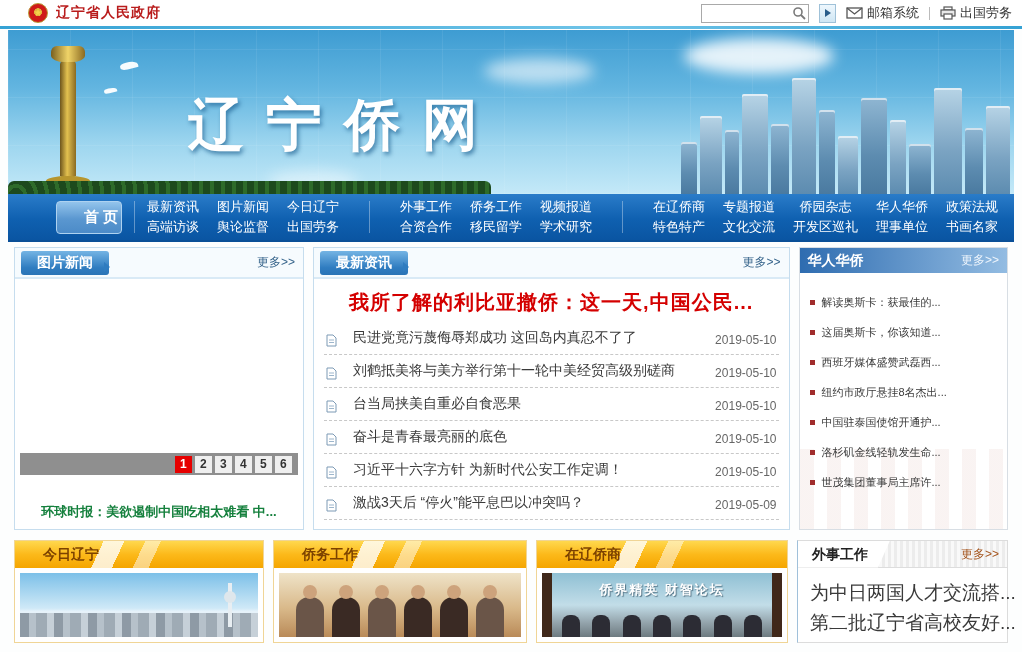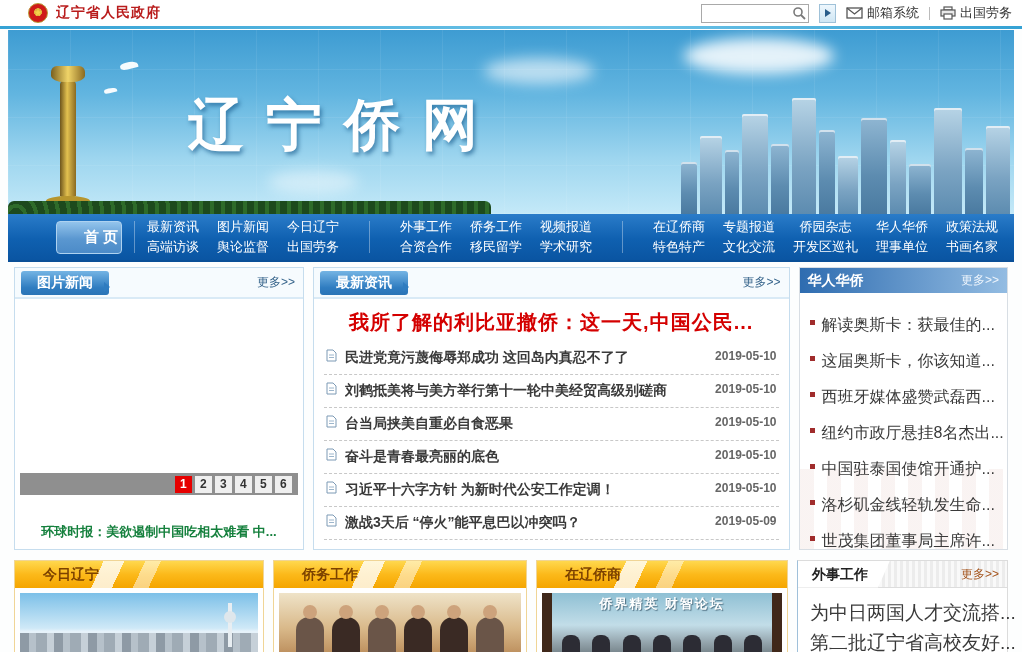--- a/index.html
+++ b/index.html
@@ -24,21 +24,21 @@
           background:linear-gradient(180deg,#eef7fd,#cfe6f4); cursor:pointer;
           display:inline-flex; align-items:center; justify-content:center; }
   .tri { width:0; height:0; border:4px solid transparent; border-left:6px solid #2a5d8a;
          margin-left:4px; }
   .tlink { display:inline-flex; align-items:center; gap:4px; font-size:13px; color:#333;
            text-decoration:none; cursor:pointer; }
   .vsep { width:1px; height:13px; background:#bbb; }
   .topstrip { height:3px; background:linear-gradient(90deg,#35a2d4,#6fc4e8 60%,#35a2d4); }
 
   
-  .banner { position:relative; height:184px; margin:1px 8px 0; overflow:hidden;
+  .banner { position:relative; height:164px; margin:1px 8px 0; overflow:hidden;
     background:linear-gradient(180deg,#3e9cd2 0%,#62b5e0 35%,#9ed6ef 70%,#c4e9f8 100%); }
   .sky-grid { position:absolute; inset:0;
     background:repeating-linear-gradient(90deg, rgba(255,255,255,.07) 0 1px, transparent 1px 62px),
                repeating-linear-gradient(0deg, rgba(255,255,255,.07) 0 1px, transparent 1px 48px); }
   .cloud { position:absolute; background:rgba(255,255,255,.85); border-radius:50%;
            filter:blur(7px); }
   .c1 { width:150px; height:36px; right:180px; top:8px; }
   .c2 { width:110px; height:26px; right:420px; top:28px; opacity:.7; }
   .c3 { width:90px; height:24px; left:260px; top:140px; opacity:.5; }
   .tower { position:absolute; left:52px; bottom:16px; width:16px; height:118px;
@@ -102,33 +102,33 @@
   .page { width:17px; height:17px; background:#efefef; color:#333; font-size:12px;
     font-weight:bold; text-align:center; line-height:17px; cursor:pointer; }
   .page.active { background:#e60000; color:#fff; }
   .caption { font-size:13px; font-weight:bold; color:#15803d; text-align:center;
     padding:4px 4px 8px; cursor:pointer; }
 
   .latest-news { width:480px; }
   .headline { color:#d40000; font-size:20px; font-weight:bold; text-align:center;
     letter-spacing:1px; padding:10px 6px 6px; cursor:pointer; white-space:nowrap; }
   .news-list { padding:0 10px; }
-  .news-item { display:flex; align-items:flex-start; gap:8px; padding:7px 2px;
-    border-bottom:1px dashed #c8c8c8; cursor:pointer;font-weight:bold; }
+  .news-item { display:flex; align-items:flex-end; gap:16px; padding:7px 2px;
+    border-bottom:1px dashed #c8c8c8; cursor:pointer; }
   .news-title { flex:1; font-size:14px; color:#3a3a3a; white-space:nowrap; overflow:hidden; }
   .news-date { font-size:12px; color:#666; }
 
   .overseas { width:211px; background:#fff; border:1px solid #d8dee4; position:relative;
     overflow:hidden; }
   .ov-header { height:25px; display:flex; align-items:center; justify-content:space-between;
     padding:0 8px; color:#fff; font-size:14px; font-weight:bold;
     background:linear-gradient(90deg,#2e6cb0,#93bce2); }
   .ov-header .more { color:#eef5fc; font-weight:normal; }
   .ov-list { position:relative; padding:22px 8px 0 10px; z-index:1; }
-  .ov-item { position:relative; padding-left:12px; font-size:16px; color:#3a3a3a;
+  .ov-item { position:relative; padding-left:12px; font-size:11px; color:#3a3a3a;
     margin-bottom:15px; cursor:pointer; white-space:nowrap; }
   .ov-item::before { content:''; position:absolute; left:0; top:5px; width:5px; height:5px;
     background:#a02c2c; }
   .overseas::after { content:''; position:absolute; left:0; right:0; bottom:0; height:80px;
     background:repeating-linear-gradient(90deg, rgba(205,150,140,.20) 0 14px, transparent 14px 27px);
     opacity:.55; }
 
   
   .bottom-row { display:flex; gap:9px; margin:10px 14px 0; }
   .obox { border:1px solid #f0d596; background:#fff; }
@@ -158,21 +158,21 @@
     position:relative; }
   .person.lt { background:#6a5548; }
   .person::before { content:''; position:absolute; top:-12px; left:7px; width:14px; height:14px;
     border-radius:50%; background:#cda37c; }
 
   .b-merch { width:253px; }
   .mc-photo { background:linear-gradient(180deg,#8fc0d4 0%,#c2dde8 50%,#93a3ab 78%,#6d7a80 100%); }
   .mc-photo::before, .mc-photo::after { content:''; position:absolute; top:0; bottom:0;
     width:10px; background:#40281a; }
   .mc-photo::before { left:0; } .mc-photo::after { right:0; }
-  .mc-text { position:absolute; top:2px; left:0; right:0; text-align:center; color:#fff;
+  .mc-text { position:absolute; top:8px; left:0; right:0; text-align:center; color:#fff;
     font-size:13px; font-weight:bold; letter-spacing:2px;
     text-shadow:1px 1px 1px rgba(40,70,90,.7); }
   .mc-row { position:absolute; left:14px; right:14px; bottom:0; height:26px; display:flex;
     justify-content:space-around; align-items:flex-end; }
   .mc-row b { width:18px; height:22px; background:#2c2c34; border-radius:8px 8px 0 0; }
 
   .fbox { width:211px; border:1px solid #dcdcdc; border-left:1px solid #9fc0da;
     background:#fff; }
   .fhead { height:27px; display:flex; align-items:center; justify-content:space-between;
     background:repeating-linear-gradient(90deg,#ececec 0 3px,#f9f9f9 3px 6px);

